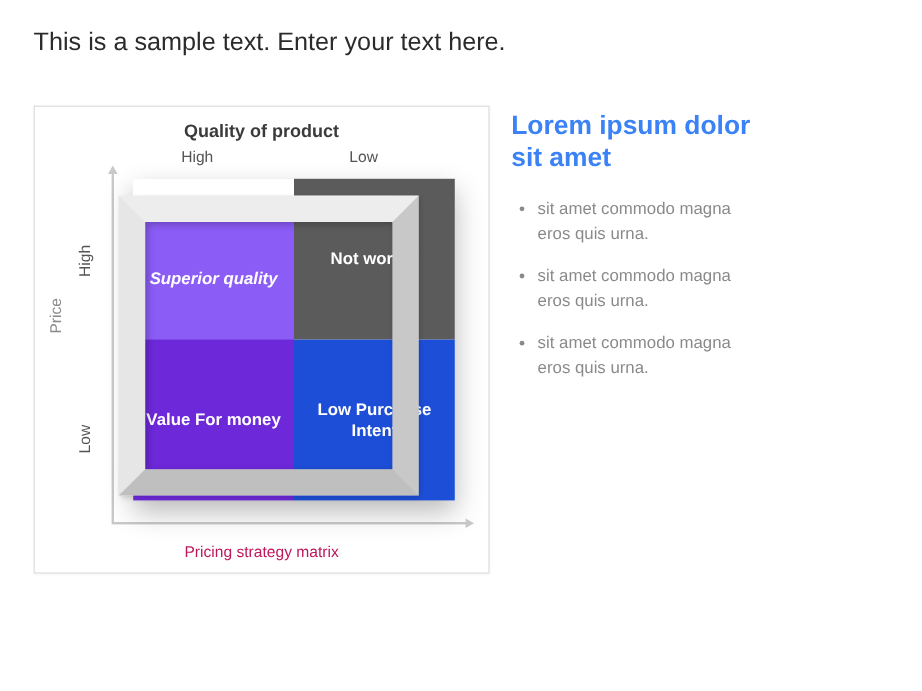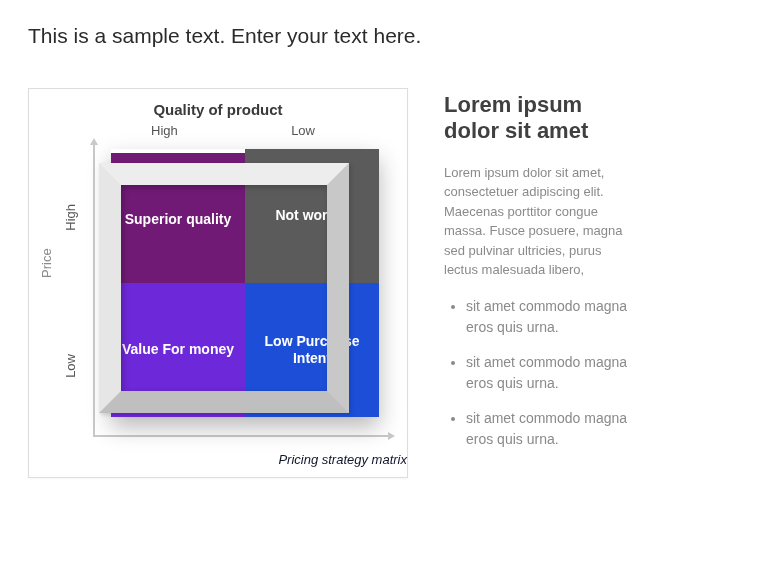--- a/index.html
+++ b/index.html
@@ -1,20 +1,20 @@
 <!DOCTYPE html>
 <html><head>
 <meta charset="utf-8">
 <style>
   * { margin: 0; padding: 0; box-sizing: border-box; }
   html, body { width: 768px; height: 576px; font-family: Arial, Helvetica, sans-serif; background: #fff; color: #333; }
   .page { width: 660px; height: 576px; position: relative; padding: 24px 28px; }
   .sample-text { font-size: 21px; color: #2b2b2b; margin-bottom: 40px; }
 
-  .content { display: flex; gap: 36px; }
+  .content { display: flex; gap: 18px; }
 
   
   .chart-panel {
     width: 380px; height: 390px; border: 1px solid #ddd; position: relative;
     box-shadow: 0 1px 2px rgba(0,0,0,0.04);
     background: #fff;
   }
   .chart-title { position: absolute; top: 12px; left: 0; right: 0; text-align: center; font-weight: bold; font-size: 15px; color: #3a3a3a; }
   .col-label { position: absolute; top: 34px; font-size: 13px; color: #555; }
   .col-label.high { left: 122px; }
@@ -28,22 +28,22 @@
   }
   .row-label {
     position: absolute; left: 34px; width: 14px;
     writing-mode: vertical-rl; transform: rotate(180deg);
     font-size: 13px; color: #555;
   }
   .row-label.high { top: 115px; }
   .row-label.low  { top: 265px; }
 
   .x-axis-title {
-    position: absolute; bottom: 10px; left: 0; right: 0; text-align: right;
-    font-size: 13px; color: #0f172a; font-style: italic;
+    position: absolute; bottom: 10px; left: 0; right: 0; text-align: center;
+    font-size: 13px; color: #be185d;
   }
 
   
   .axis-y {
     position: absolute; left: 64px; top: 55px; bottom: 42px; width: 2px; background: #c9c9c9;
   }
   .axis-y::before {
     content: ""; position: absolute; top: -6px; left: -3px;
     border-left: 4px solid transparent; border-right: 4px solid transparent; border-bottom: 7px solid #c9c9c9;
   }
@@ -57,21 +57,21 @@
 
   
   .quad-wrap {
     position: absolute; left: 82px; top: 60px; width: 268px; height: 268px;
     box-shadow: 0 10px 22px rgba(0,0,0,0.28);
   }
   .quad {
     position: absolute; width: 50%; height: 50%; display: flex; align-items: center; justify-content: center;
     text-align: center; color: #fff; font-weight: 600; font-size: 14px; line-height: 1.25; padding: 8px;
   }
-  .q1 { left: 0; top: 4px; background: #701a75; }
+  .q1 { left: 0; top: 17px; background: #8b5cf6; font-style: italic; }
   .q2 { right: 0; top: 0; background: #5b5b5b; text-align: center; }
   .q3 { left: 0; bottom: 0; background: #6d28d9; }
   .q4 { right: 0; bottom: 0; background: #1d4ed8; }
 
   
   .frame {
     position: absolute; left: 70px; top: 74px; width: 250px; height: 250px;
     border: 22px solid #d9d9d9;
     box-shadow:
       inset 2px 2px 6px rgba(0,0,0,0.25),
@@ -83,21 +83,21 @@
     border: 22px solid transparent;
     border-top-color: rgba(255,255,255,0.55);
     border-left-color: rgba(255,255,255,0.35);
     border-bottom-color: rgba(0,0,0,0.12);
     border-right-color: rgba(0,0,0,0.08);
     pointer-events: none;
   }
 
   
   .text-col { flex: 1; max-width: 300px; padding-top: 4px; }
-  .heading { font-size: 22px; font-weight: 700; color: #404040; line-height: 1.2; margin-bottom: 18px; }
+  .heading { font-size: 22px; font-weight: 700; color: #3b82f6; line-height: 1.2; margin-bottom: 18px; }
   .para { font-size: 13px; color: #8a8a8a; line-height: 1.5; margin-bottom: 16px; }
   ul.bullets { list-style: disc; padding-left: 22px; }
   ul.bullets li { font-size: 14px; color: #8a8a8a; line-height: 1.5; margin-bottom: 14px; }
 </style>
 </head>
 <body>
 
 <div class="page">
 
   <div class="sample-text">This is a sample text. Enter your text here.</div>
@@ -132,21 +132,20 @@
           </div>
       </div>
 
       <div class="frame"></div>
 
       <div class="x-axis-title">Pricing strategy matrix</div>
     </div>
 
     <div class="text-col">
       <div class="heading">Lorem ipsum dolor sit amet</div>
-      <div class="para">Lorem ipsum dolor sit amet, consectetuer adipiscing elit. Maecenas porttitor congue massa. Fusce posuere, magna sed pulvinar ultricies, purus lectus malesuada libero,</div>
       <ul class="bullets">
         <li>sit amet commodo magna eros quis urna.</li>
         <li>sit amet commodo magna eros quis urna.</li>
         <li>sit amet commodo magna eros quis urna.</li>
       </ul>
     </div>
 
   </div>
 </div>
 

